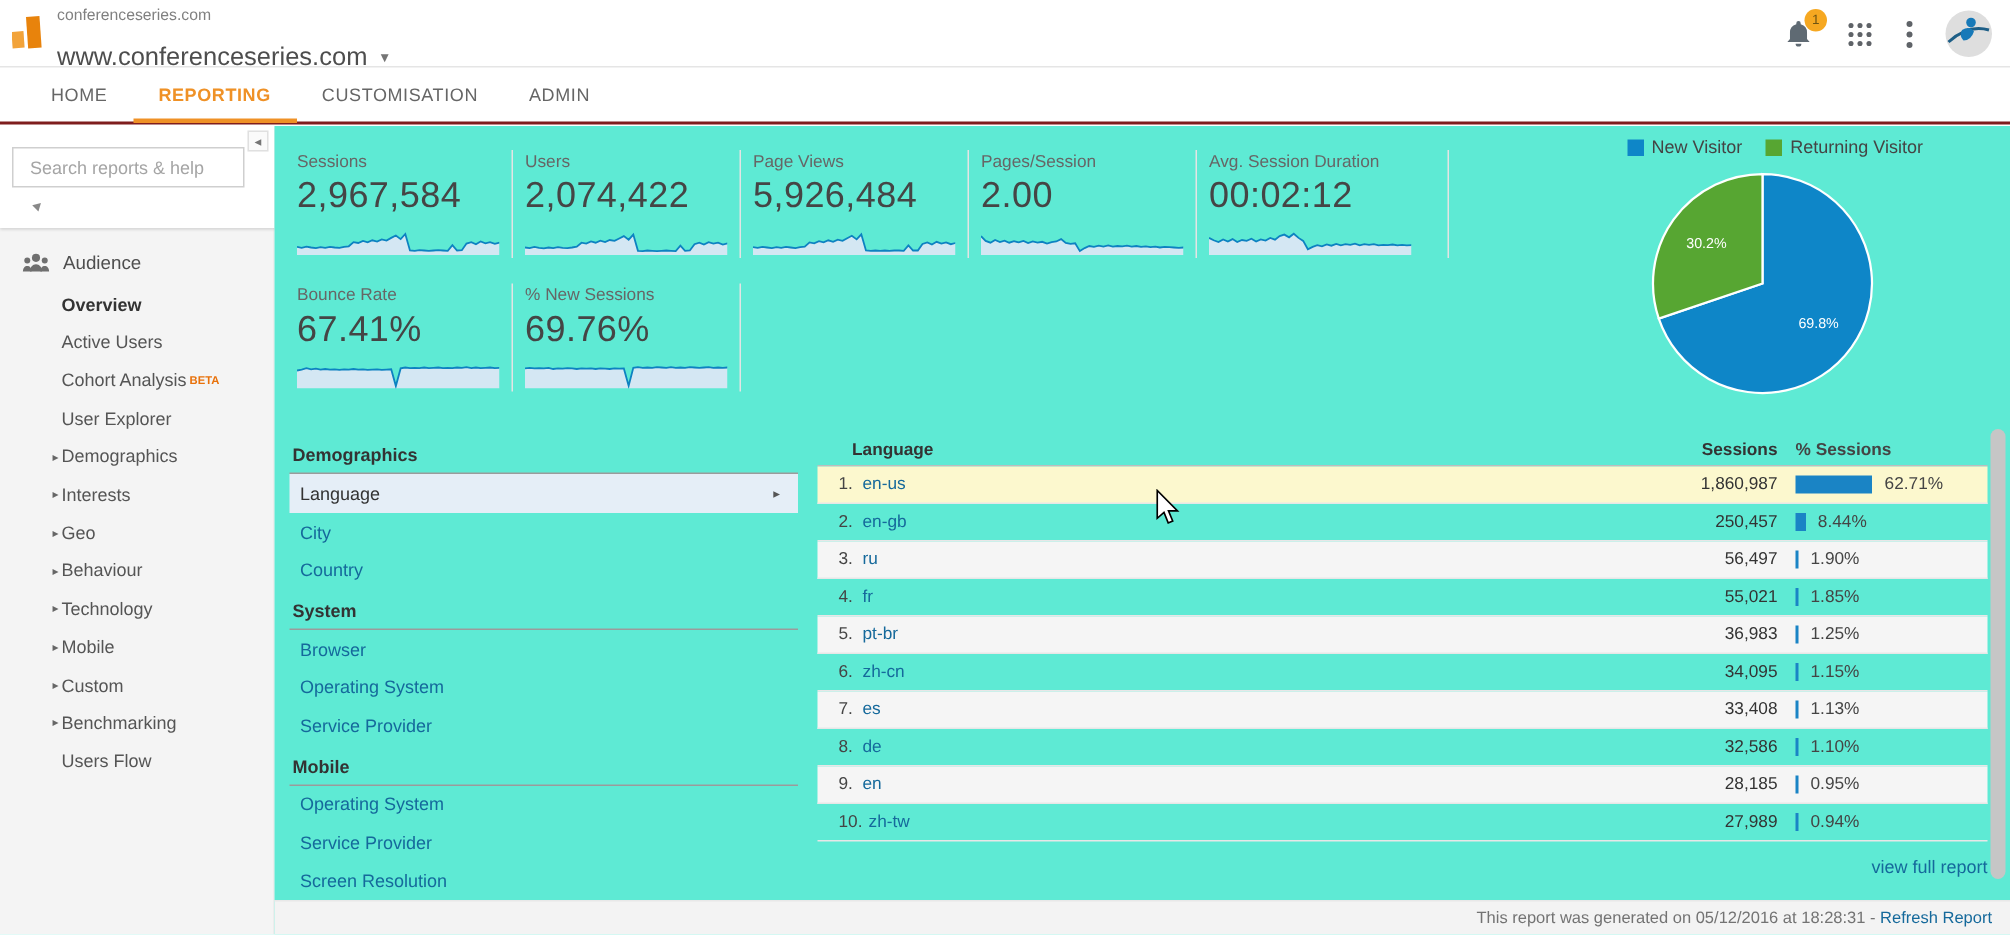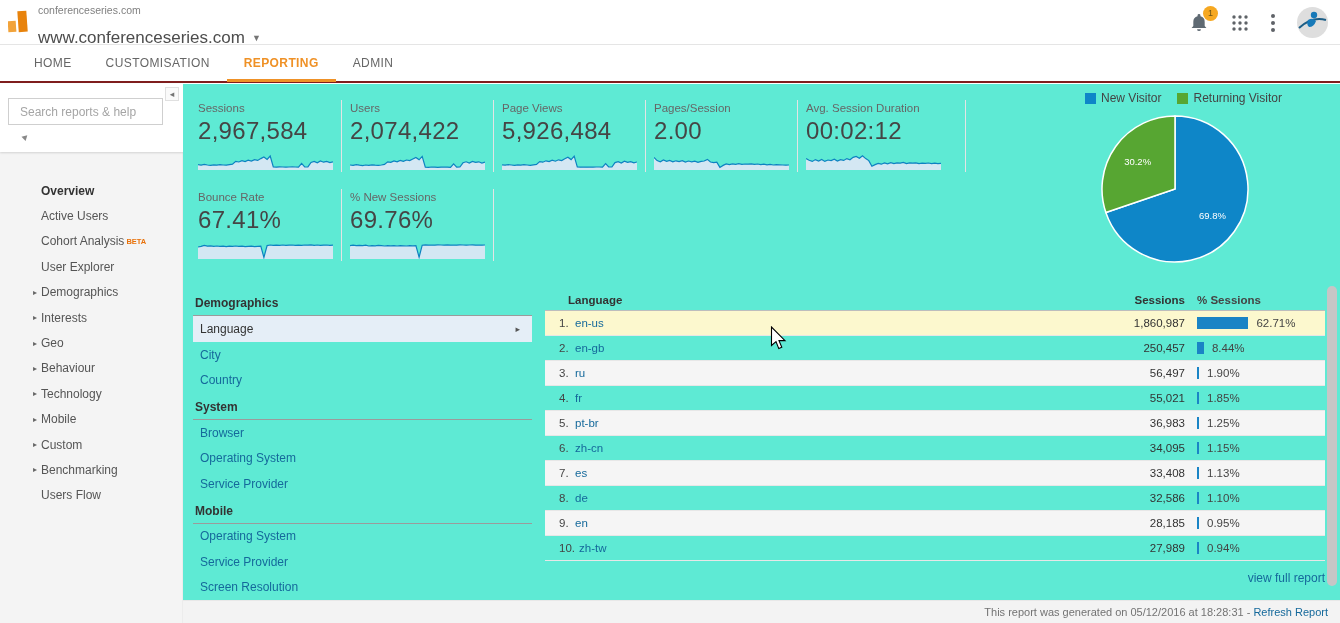--- a/index.html
+++ b/index.html
@@ -28,21 +28,21 @@
   .sidebar { position:absolute; top:84px; left:0; width:183px; bottom:0; background:#f4f4f4; border-right:1px solid #ececec; }
   .search-panel { position:absolute; top:0; left:0; width:183px; height:68px; background:#fff; box-shadow:0 1px 2px rgba(0,0,0,.14); }
   .collapse-btn { position:absolute; top:3px; right:4px; width:14px; height:14px; font-size:9px; color:#757575; background:#fafafa; border:1px solid #e0e0e0; display:flex; align-items:center; justify-content:center; cursor:pointer; }
   .searchbox { position:absolute; top:14px; left:8px; width:155px; height:27px; border:1px solid #cfcfcf; background:#fff; display:flex; align-items:center; padding:0 6px; gap:5px; }
   .searchbox input { border:none; outline:none; flex:1; font-size:12px; color:#444; font-family:"Liberation Sans", sans-serif; background:transparent; }
   .searchbox input::placeholder { color:#a5a5a5; }
   .stray-mark { position:absolute; left:22px; top:52px; width:0; height:0; border-left:3px solid transparent; border-right:3px solid transparent; border-top:5px solid #6b6b6b; transform:rotate(-14deg); opacity:.8; }
   .sidenav { position:absolute; top:79px; left:0; right:0; bottom:0; }
   .side-section { display:flex; align-items:center; gap:8px; padding-left:14px; height:24px; font-size:12.5px; color:#4e4e4e; cursor:pointer; }
   .side-icon { width:20px; height:20px; flex:0 0 20px; display:flex; align-items:center; justify-content:center; }
-  .side-items { list-style:none; margin-top:15px; }
+  .side-items { list-style:none; margin-top:3px;text-align:center; }
   .side-items li { height:25.4px; display:flex; align-items:center; padding-left:41px; font-size:12px; color:#555; cursor:pointer; }
   .side-items li.active span.lbl { font-weight:bold; color:#333; }
   .side-items li .exp { width:8px; font-size:8px; color:#666; margin-left:-8px; }
   .side-items li sup.beta { font-size:7.5px; color:#e8710a; margin-left:2px; font-weight:bold; }
   .sec-acq { position:absolute; top:459px; left:0; right:0; }
 
   
   .main { position:absolute; top:84px; left:183px; right:0; bottom:0; background:#5eead4; }
 
   .mrow { position:absolute; left:15px; display:flex; }
@@ -135,38 +135,53 @@
           <path d="M2 21 Q 15 9 29 13" stroke="#1d5e86" stroke-width="2" fill="none"></path>
           <circle cx="17" cy="8" r="3.2" fill="#1779b8"></circle>
           <path d="M11 13 q5 -3 8 1 q-2 6 -7 6 q-3 -3 -1 -7z" fill="#1779b8"></path>
         </svg>
       </div>
     </div>
   </header>
 
   <nav class="tabbar" id="tabbar">
       <span class="tab">HOME</span>
+      <span class="tab active">REPORTING</span>
       <span class="tab">CUSTOMISATION</span>
-      <span class="tab active">REPORTING</span>
       <span class="tab">ADMIN</span>
     </nav>
 
   <aside class="sidebar">
     <div class="search-panel">
       <div class="collapse-btn">◂</div>
       <div class="searchbox">
         <svg width="15" height="15" viewBox="0 0 15 15">
           <circle cx="6.4" cy="6.4" r="4.3" fill="none" stroke="#9aa0a6" stroke-width="1.4"></circle>
           <line x1="9.8" y1="9.8" x2="13.4" y2="13.4" stroke="#9aa0a6" stroke-width="1.4"></line>
         </svg>
         <input type="text" placeholder="Search reports &amp; help" style="">
       </div>
     </div>
     <div class="stray-mark"></div>
     <nav class="sidenav">
+      <div class="side-section">
+        <span class="side-icon">
+          <svg width="20" height="20" viewBox="0 0 22 20">
+            <g fill="#6f6f6f">
+              <circle cx="4.6" cy="8.6" r="2.2"></circle>
+                <circle cx="17.4" cy="8.6" r="2.2"></circle>
+                <circle cx="11" cy="6.6" r="3"></circle>
+              <path d="M1.4 16.6c0-2.5 1.4-4 3.2-4s3.2 1.5 3.2 4z"></path>
+              <path d="M14.2 16.6c0-2.5 1.4-4 3.2-4s3.2 1.5 3.2 4z"></path>
+              <path d="M6.6 16.6c0-3.3 1.9-5.4 4.4-5.4s4.4 2.1 4.4 5.4z"></path>
+            </g>
+          </svg>
+        </span>
+        <span>Audience</span>
+      </div>
       <ul class="side-items" id="audience-items">
           <li class="active">
             <span class="lbl">Overview</span>
           </li>
           <li>
             <span class="lbl">Active Users</span>
           </li>
           <li>
             <span class="lbl">Cohort Analysis</span>
             <sup class="beta">BETA</sup>

